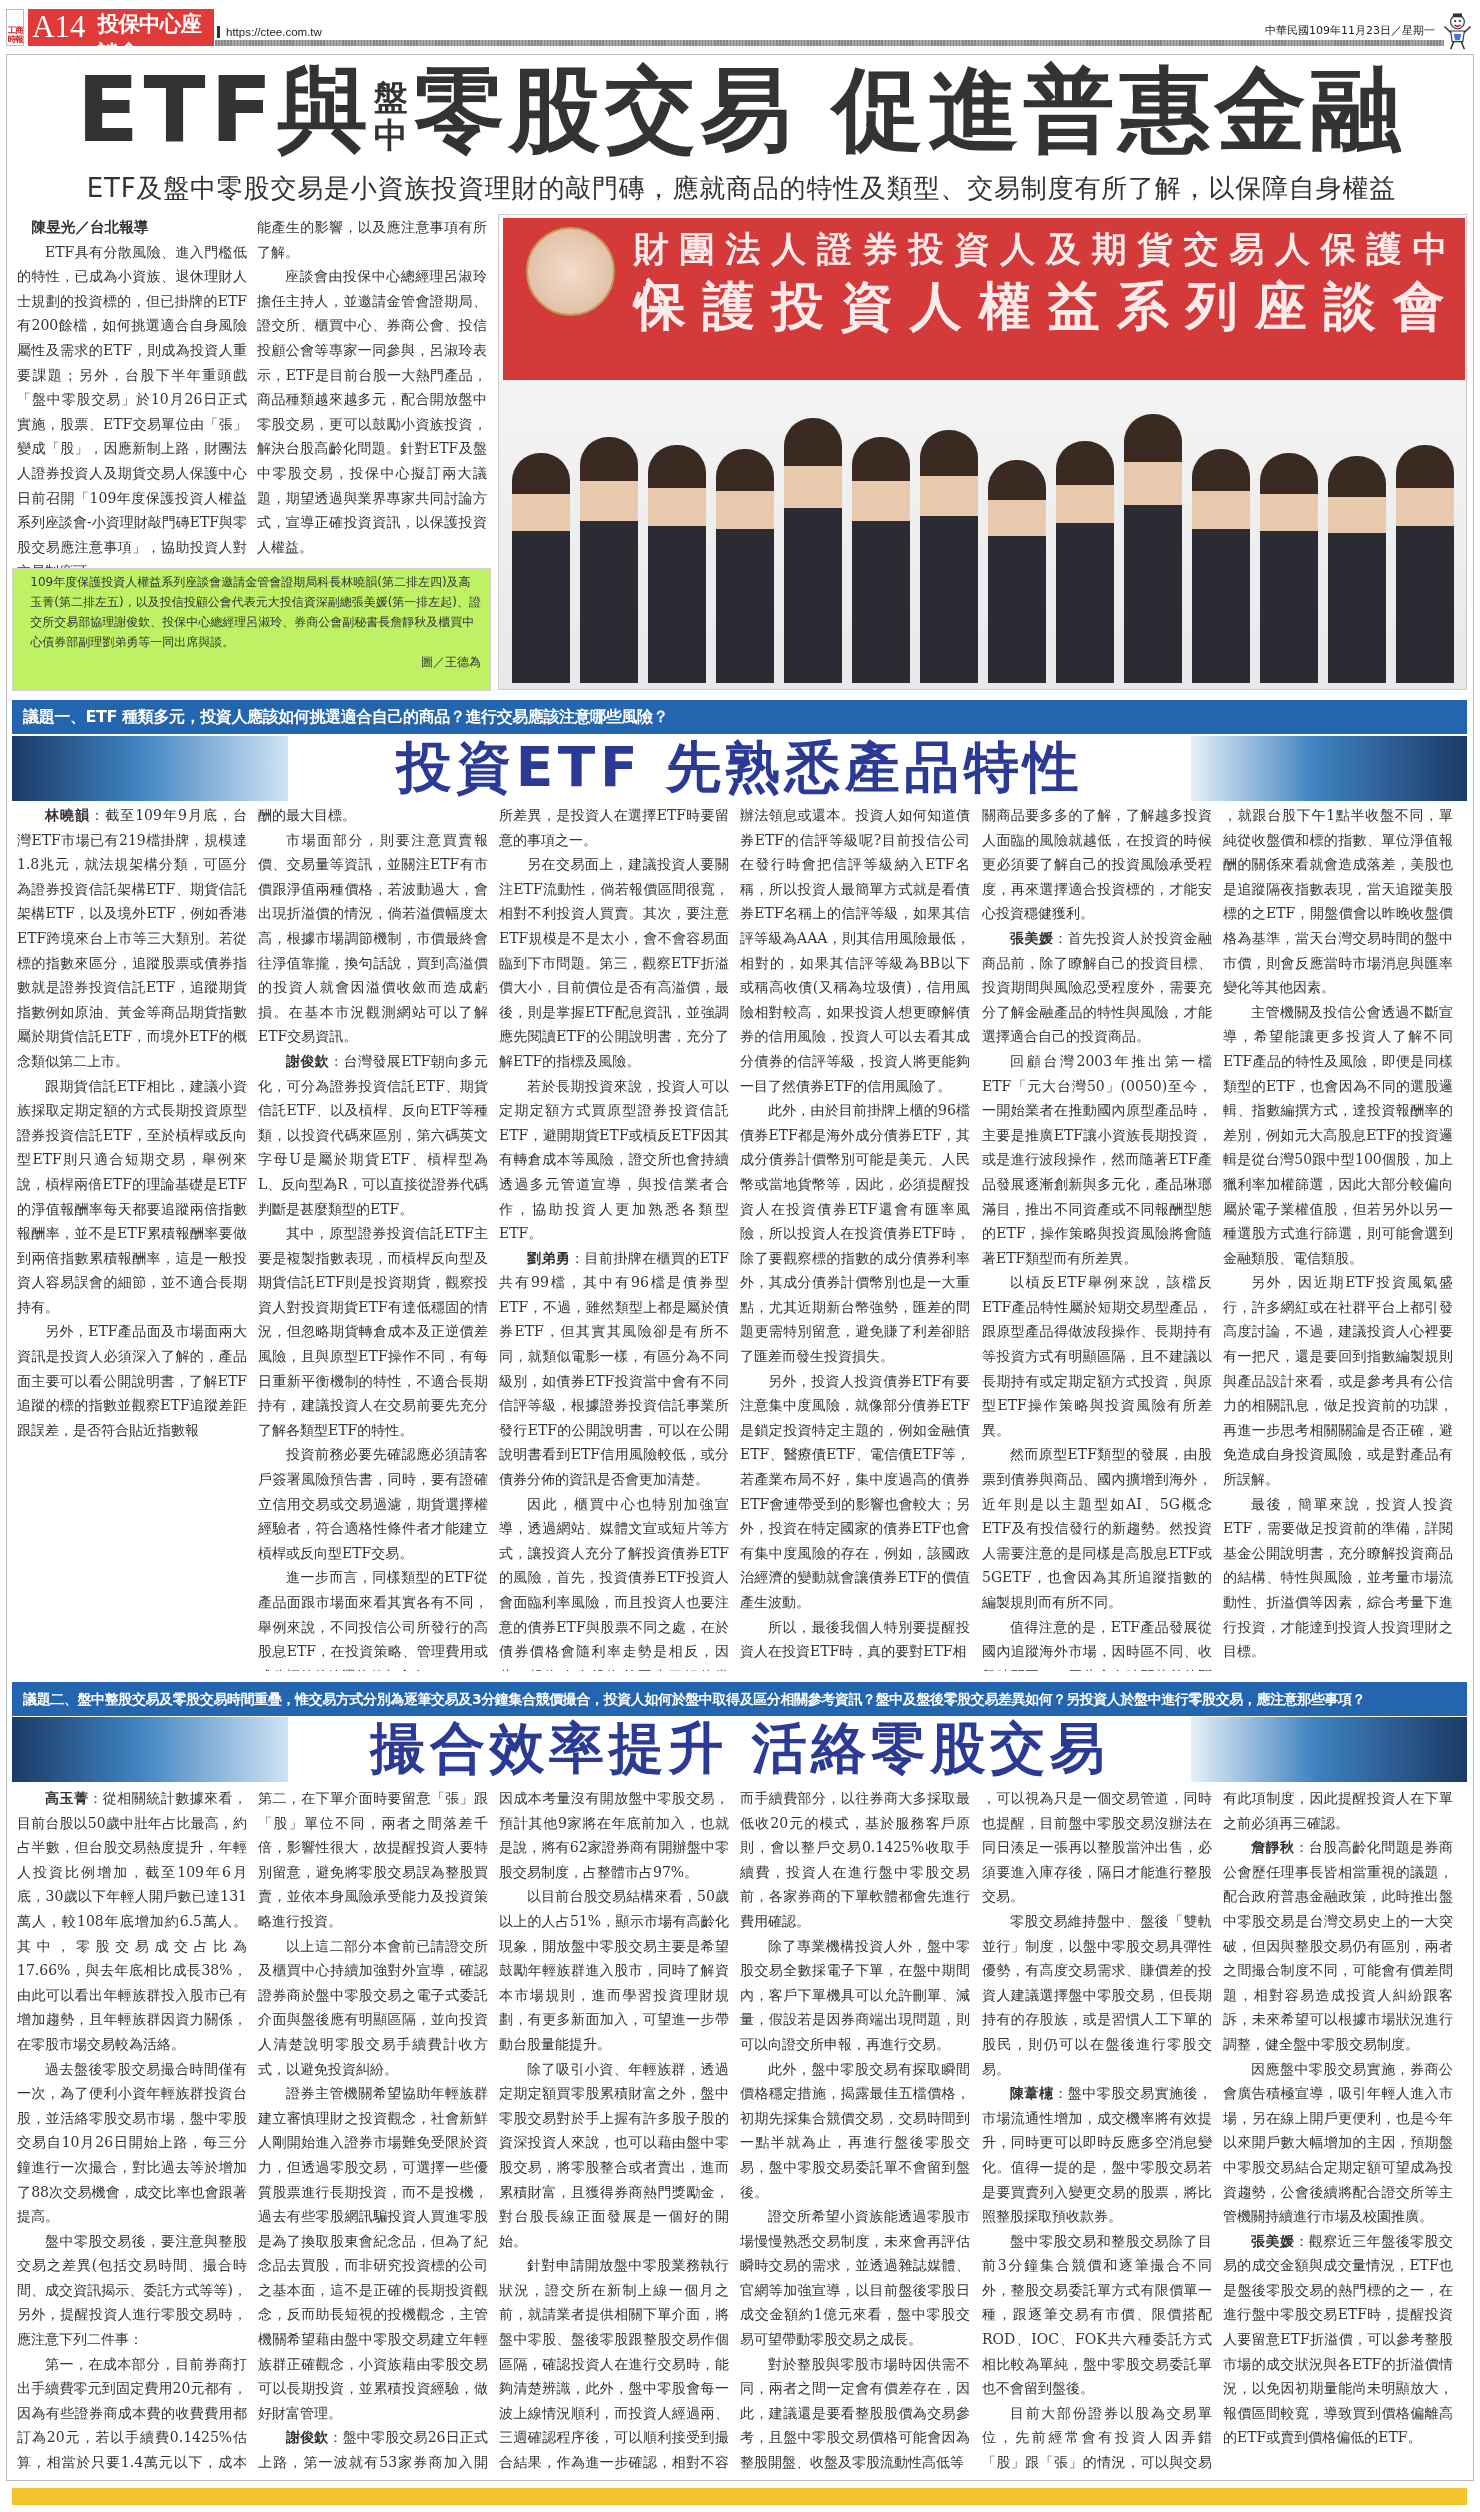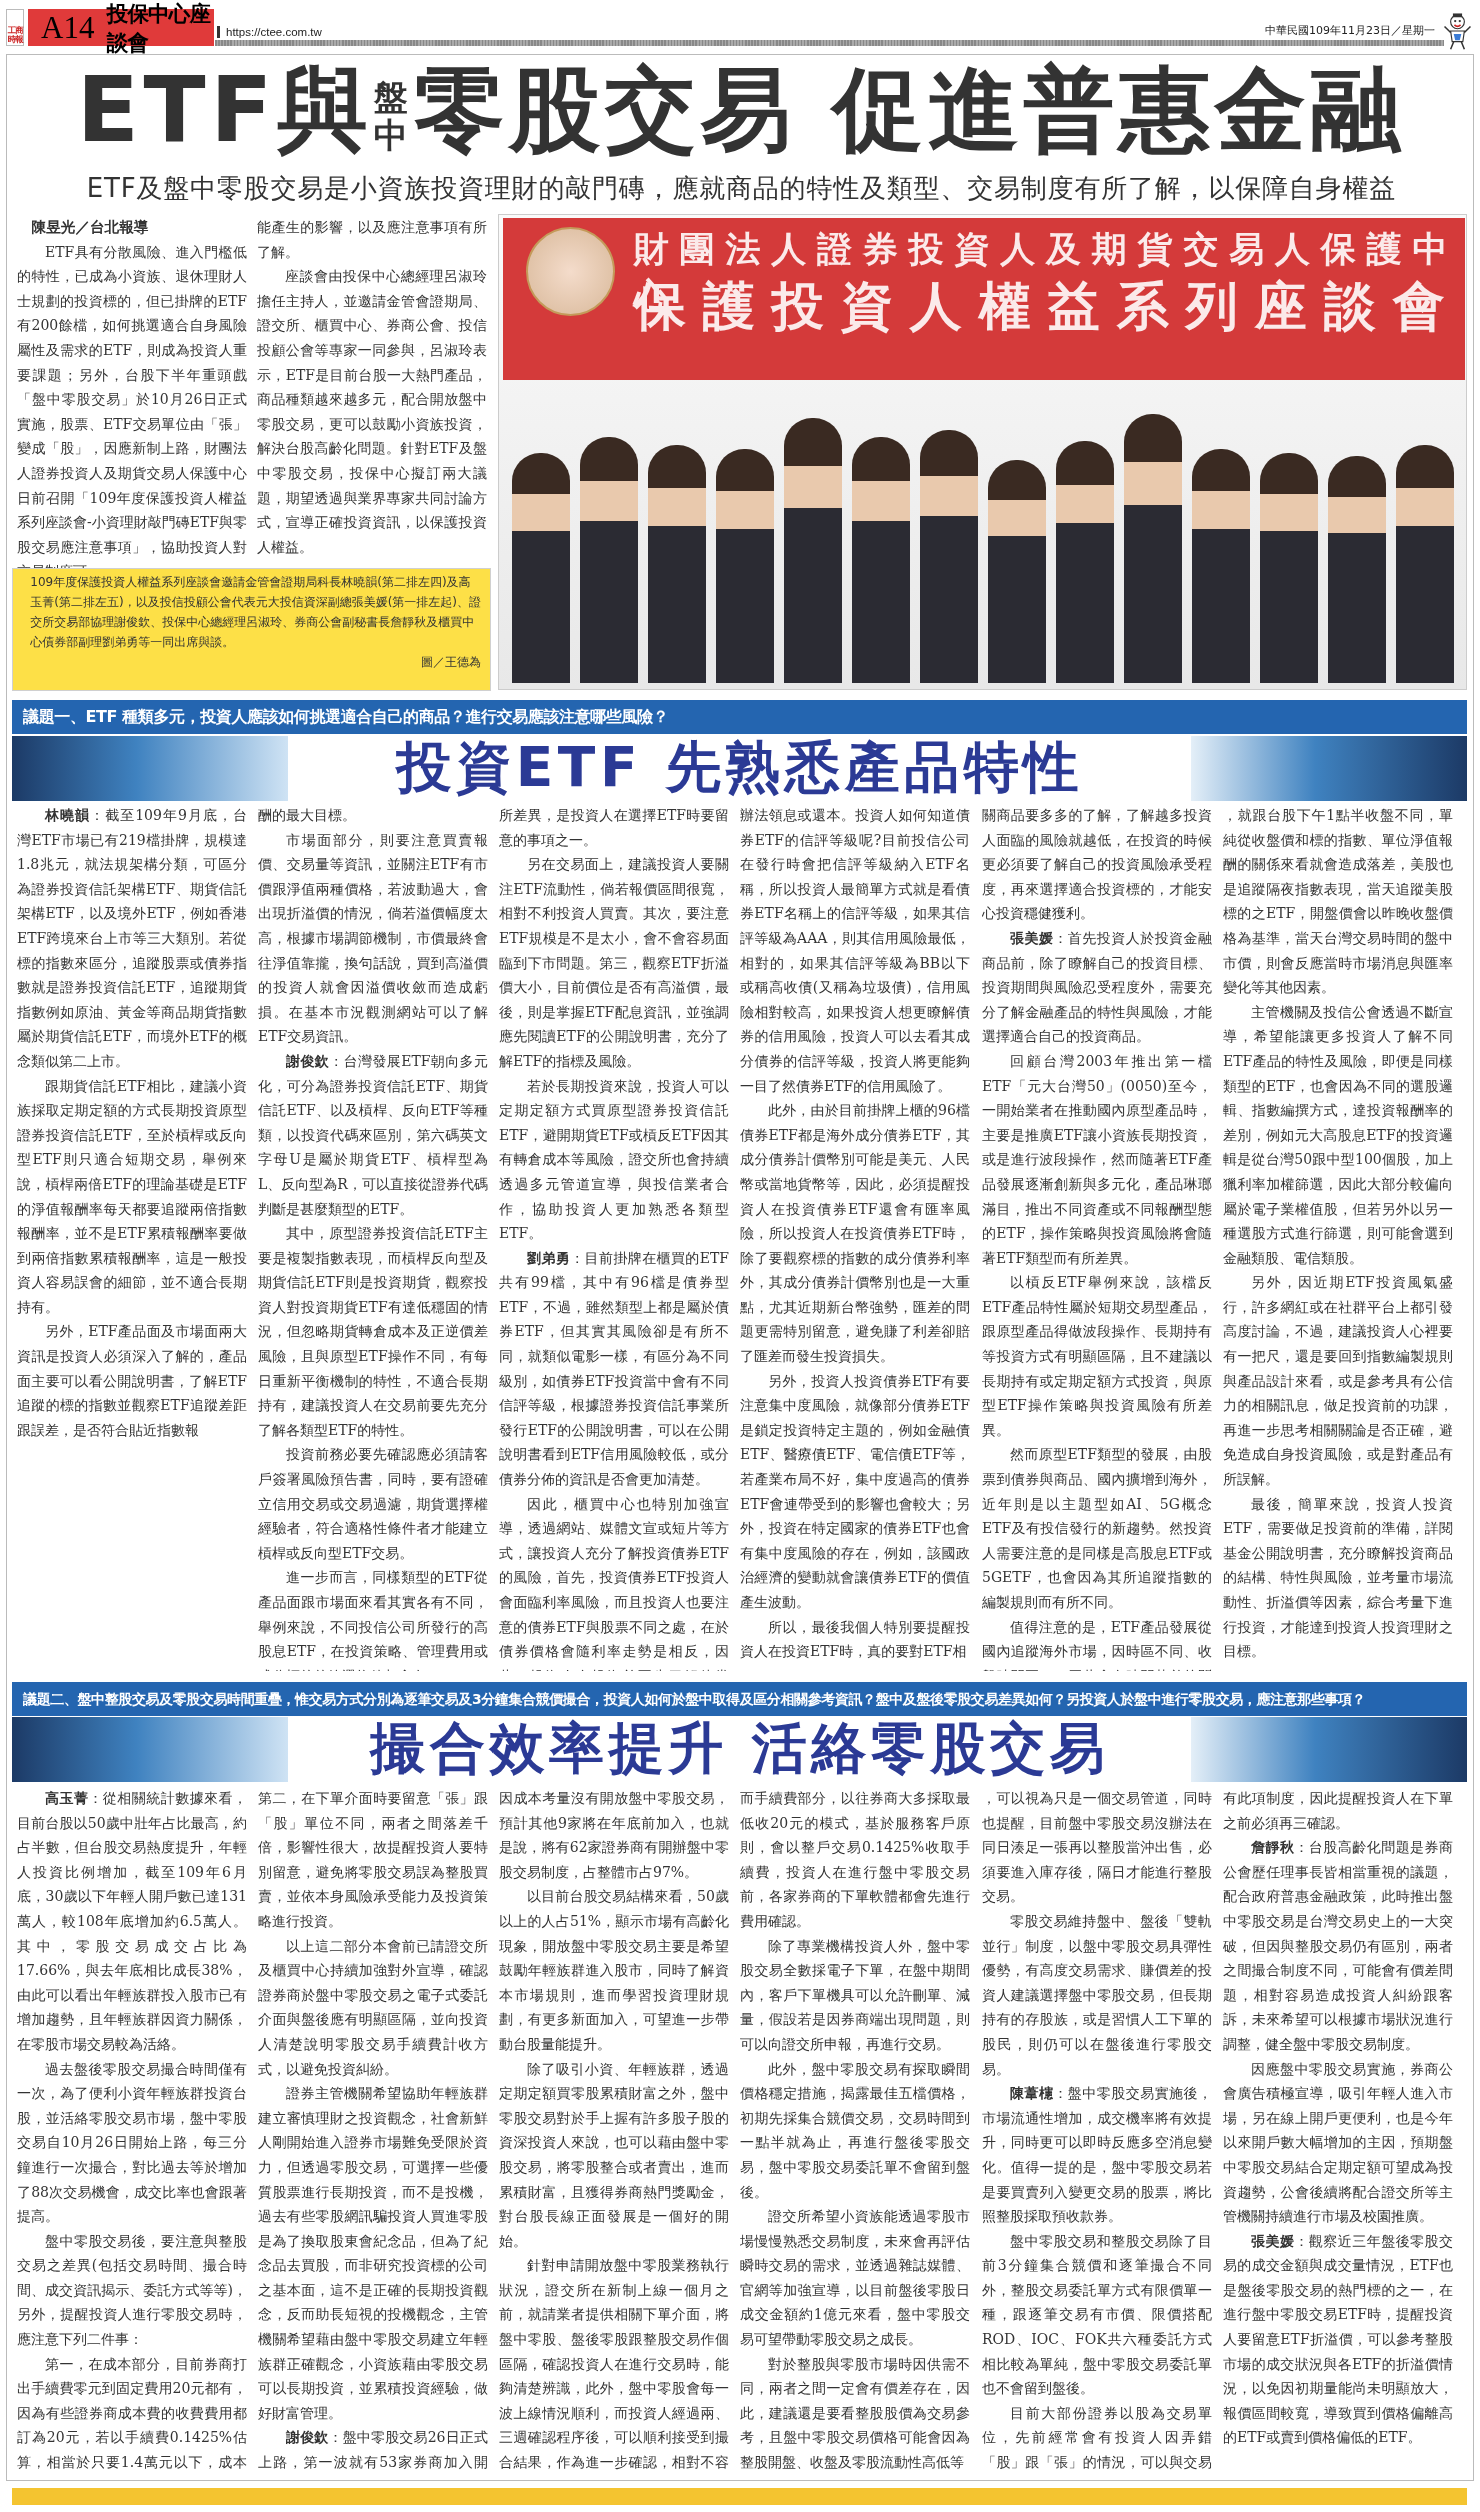--- a/index.html
+++ b/index.html
@@ -1,41 +1,41 @@
 <!DOCTYPE html>
 <html style="font-size:12.3px"><head>
 <meta charset="utf-8">
 <style>
   * { box-sizing: border-box; margin: 0; padding: 0; }
   body { width: 1481px; height: 2512px; background: #ffffff; font-family: "DejaVu Serif", "Liberation Serif", serif; color: #222; position: relative; overflow: hidden; }
   .masthead { position: absolute; left: 0; top: 0; width: 1481px; height: 54px; }
   .logo { position: absolute; left: 6.1px; top: 9.2px; width: 18.4px; height: 37px; border: 0.8px solid #bbb; font-size: 8.4px; line-height: 9.2px; color: #c22; font-weight: bold; text-align: center; padding-top: 16px; letter-spacing: -0.8px; }
   .logo span { display:block; }
-  .section-tag { position: absolute; left: 28px; top: 9.2px; width: 186px; height: 37px; background: #e03a3a; color: #000000; display: flex; align-items: center; padding-left: 13px; }
+  .section-tag { position: absolute; left: 28px; top: 9.2px; width: 186px; height: 37px; background: #e03a3a; color: #ffffff; display: flex; padding-left: 4px; }
   .section-tag .page { font-family: "Liberation Serif", serif; font-size: 31px; margin-right: 12.3px; }
   .section-tag .name { font-family: "DejaVu Sans", sans-serif; font-size: 21.5px; font-weight: bold; letter-spacing: -0.8px; }
   .url { position: absolute; left: 217px; top: 26px; font-family: "Liberation Sans", sans-serif; font-size: 11.5px; color: #222; border-left: 3.1px solid #333; padding-left: 6px; }
   .rule { position: absolute; left: 215px; top: 40px; width: 1229px; height: 6.1px; background: repeating-linear-gradient(90deg,#888 0 1.5px,#aaa 1.5px 3.1px); }
   .date { position: absolute; right: 46px; top: 23px; font-family: "DejaVu Sans", sans-serif; font-size: 11px; color: #222; }
   .mascot { position: absolute; right: 9.2px; top: 10.8px; width: 29px; height: 40px; }
   .frame { position: absolute; left: 6.1px; top: 54px; width: 1468px; height: 2427px; border: 0.8px solid #bbb; }
   .headline { position: absolute; left: 15.4px; top: 60px; width: 1452px; text-align: center; font-family: "DejaVu Sans", sans-serif; font-weight: bold; font-size: 91px; letter-spacing: 4.6px; color: #333; line-height: 100px; }
   .headline .stack { display: inline-block; font-size: 34px; line-height: 38px; vertical-align: middle; width: 41px; }
   .subhead { position: absolute; left: 15.4px; top: 171px; width: 1452px; text-align: center; font-family: "DejaVu Sans", sans-serif; font-size: 26px; color: #333; letter-spacing: 0.8px; }
   .col { position: absolute; font-size: 14px; line-height: 24.6px; text-align: justify; color: #333; }
   .col p { text-indent: 2em; }
   .byline { font-family: "DejaVu Sans", sans-serif; font-weight: bold; font-size: 14.6px; text-indent: 1em; }
   .photo { position: absolute; left: 498px; top: 214px; width: 969px; height: 476px; background: linear-gradient(#fafafa,#e8e8e8); border: 0.8px solid #ccc; overflow: hidden; }
   .banner { position: absolute; left: 3.8px; top: 3.1px; width: 962px; height: 162px; background: #d43a3a; color: #fbeaea; }
   .banner .emblem { position: absolute; left: 23px; top: 9.2px; width: 89px; height: 89px; border-radius: 50%; background: radial-gradient(#f4dccb,#d8b899); border: 2.3px solid #c49a5a; }
   .banner .line1 { position: absolute; left: 131px; top: 7.7px; font-size: 35px; letter-spacing: 10.8px; font-family: "DejaVu Serif", serif; font-weight: bold; }
   .banner .line2 { position: absolute; left: 131px; top: 54px; font-size: 52px; letter-spacing: 17px; font-family: "DejaVu Serif", serif; font-weight: bold; }
   .people { position: absolute; left: 7.7px; top: 138px; width: 952px; height: 330px; display: flex; align-items: flex-end; justify-content: space-around; }
   .person { width: 58px; border-radius: 28px 28px 0 0; background: linear-gradient(#3a2a22 0 18%, #e9c9ad 18% 34%, #2b2b33 34%); }
-  .caption { position: absolute; left: 12.3px; top: 568px; width: 479px; height: 123px; background: #fde047; border: 0.8px solid #d0d0d0; font-family: "DejaVu Sans", sans-serif; font-size: 12px; line-height: 20px; padding: 3.1px 9.2px 3.1px 17px; color: #333; }
+  .caption { position: absolute; left: 12.3px; top: 568px; width: 479px; height: 123px; background: #bef264; border: 0.8px solid #d0d0d0; font-family: "DejaVu Sans", sans-serif; font-size: 12px; line-height: 20px; padding: 3.1px 9.2px 3.1px 17px; color: #333; }
   .caption .credit { text-align: right; }
   .topic-bar { position: absolute; left: 12.3px; width: 1455px; height: 34px; background: #2465b0; color: #fff; font-family: "DejaVu Sans", sans-serif; font-weight: bold; font-size: 16px; line-height: 34px; padding-left: 10.8px; letter-spacing: -0.4px; }
   .topic-banner { position: absolute; left: 12.3px; width: 1455px; height: 65px; background: #fff; }
   .topic-banner .img-left, .topic-banner .img-right { position: absolute; top: 0; width: 276px; height: 65px; background: linear-gradient(90deg,#1c3a66 0%,#3f82c0 45%,#cfe3f4 100%); }
   .topic-banner .img-right { right: 0; background: linear-gradient(90deg,#e4eff8 0%,#3f82c0 45%,#1c3a66 100%); }
   .topic-banner .title { position: absolute; left: 0; width: 100%; top: -4.6px; text-align: center; font-family: "DejaVu Sans", sans-serif; font-weight: bold; font-size: 55px; color: #2b3a95; letter-spacing: 4.6px; }
   .bottom-bar { position: absolute; left: 12.3px; top: 2488px; width: 1455px; height: 17px; background: #f4c430; }
   .q-name { font-family: "DejaVu Sans", sans-serif; font-weight: bold; }
 </style>
 </head>

